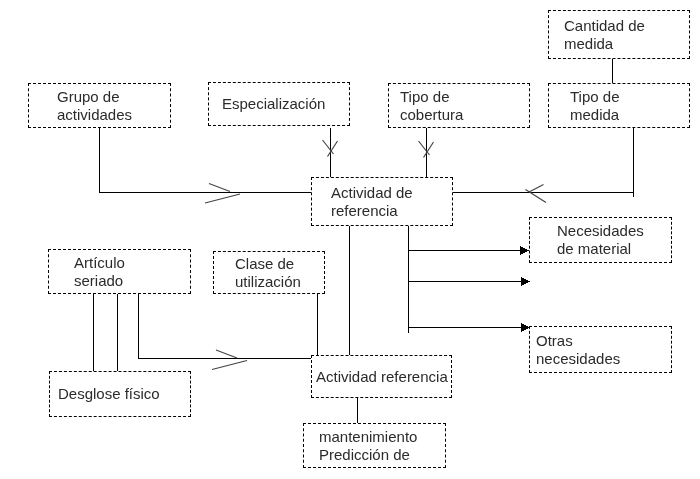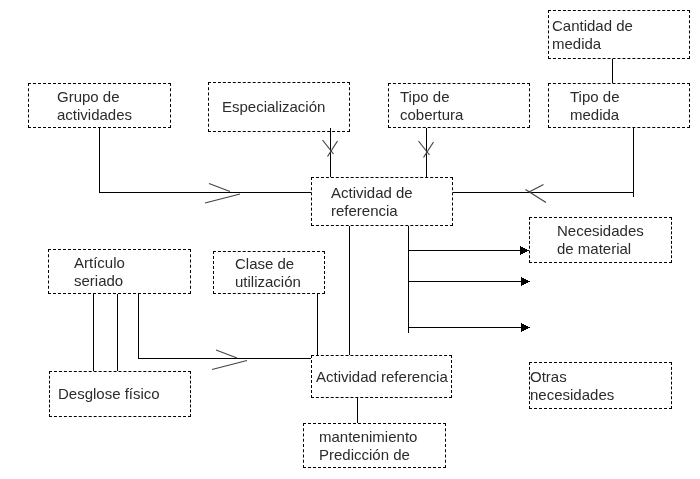--- a/index.html
+++ b/index.html
@@ -2,31 +2,31 @@
 <html style="--background: #ffffff; --box_border: #000000; --connector: #000000; --open_arrowhead: #444444; --solid_arrowhead: #000000; --text: #2b2b2b;"><head>
 <meta charset="utf-8">
 <style>
   html,body{margin:0;padding:0;background:var(--background,#fff);}
   .stage{position:relative;width:700px;height:479px;background:var(--background,#fff);overflow:hidden;
          font-family:"Liberation Sans","DejaVu Sans",sans-serif;}
   .node{position:absolute;box-sizing:border-box;border:1px dashed var(--box_border,#000);
         background:#fff;display:flex;flex-direction:column;justify-content:center;
         font-size:15px;line-height:18px;color:var(--text,#2b2b2b);}
   .node .ln{white-space:nowrap;}
-  #n-cantidad  {left:548px;top:10px; width:142px;height:49px;padding-left:3px;}
+  #n-cantidad  {left:548px;top:10px; width:142px;height:49px;padding-left:15px;}
   #n-grupo     {left:28px; top:83px; width:143px;height:45px;padding-left:28px;}
-  #n-espec     {left:208px;top:82px; width:142px;height:50px;padding-left:13px;}
+  #n-espec     {left:208px;top:82px; width:142px;height:44px;padding-left:13px;}
   #n-cobertura {left:388px;top:83px; width:142px;height:45px;padding-left:11px;}
   #n-medida    {left:548px;top:83px; width:142px;height:45px;padding-left:21px;}
   #n-actividad {left:311px;top:177px;width:142px;height:49px;padding-left:19px;}
   #n-articulo  {left:48px; top:249px;width:143px;height:45px;padding-left:25px;}
   #n-clase     {left:213px;top:251px;width:112px;height:43px;padding-left:21px;}
   #n-material  {left:529px;top:217px;width:143px;height:46px;padding-left:27px;}
   #n-mano      {left:530px;top:276px;width:142px;height:45px;padding-left:13px;}
-  #n-otras     {left:529px;top:326px;width:143px;height:47px;padding-left:0;margin-top:36px;}
+  #n-otras     {left:529px;top:326px;width:143px;height:47px;padding-left:6px;}
   #n-desglose  {left:49px; top:371px;width:142px;height:46px;padding-left:8px;}
   #n-refart    {left:311px;top:355px;width:141px;height:43px;padding-left:4px;}
   #n-prediccion{left:303px;top:423px;width:143px;height:45px;padding-left:15px;}
   svg.wires{position:absolute;left:0;top:0;pointer-events:none;}
   .c {stroke:var(--connector,#000);stroke-width:1;fill:none;}
   .ch{stroke:var(--open_arrowhead,#444);stroke-width:1.2;fill:none;}
   .ah{fill:var(--solid_arrowhead,#000);stroke:none;}
 </style>
 </head>
 <body>

